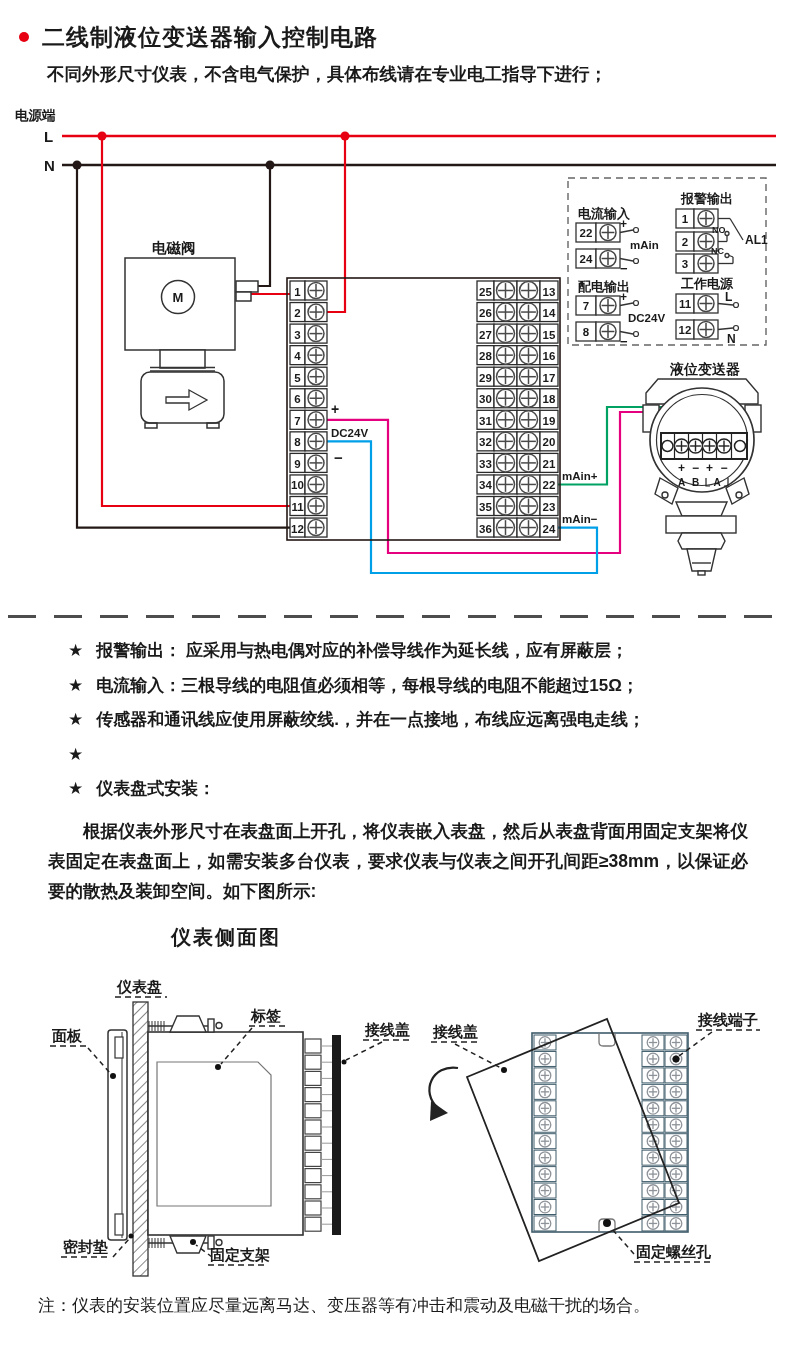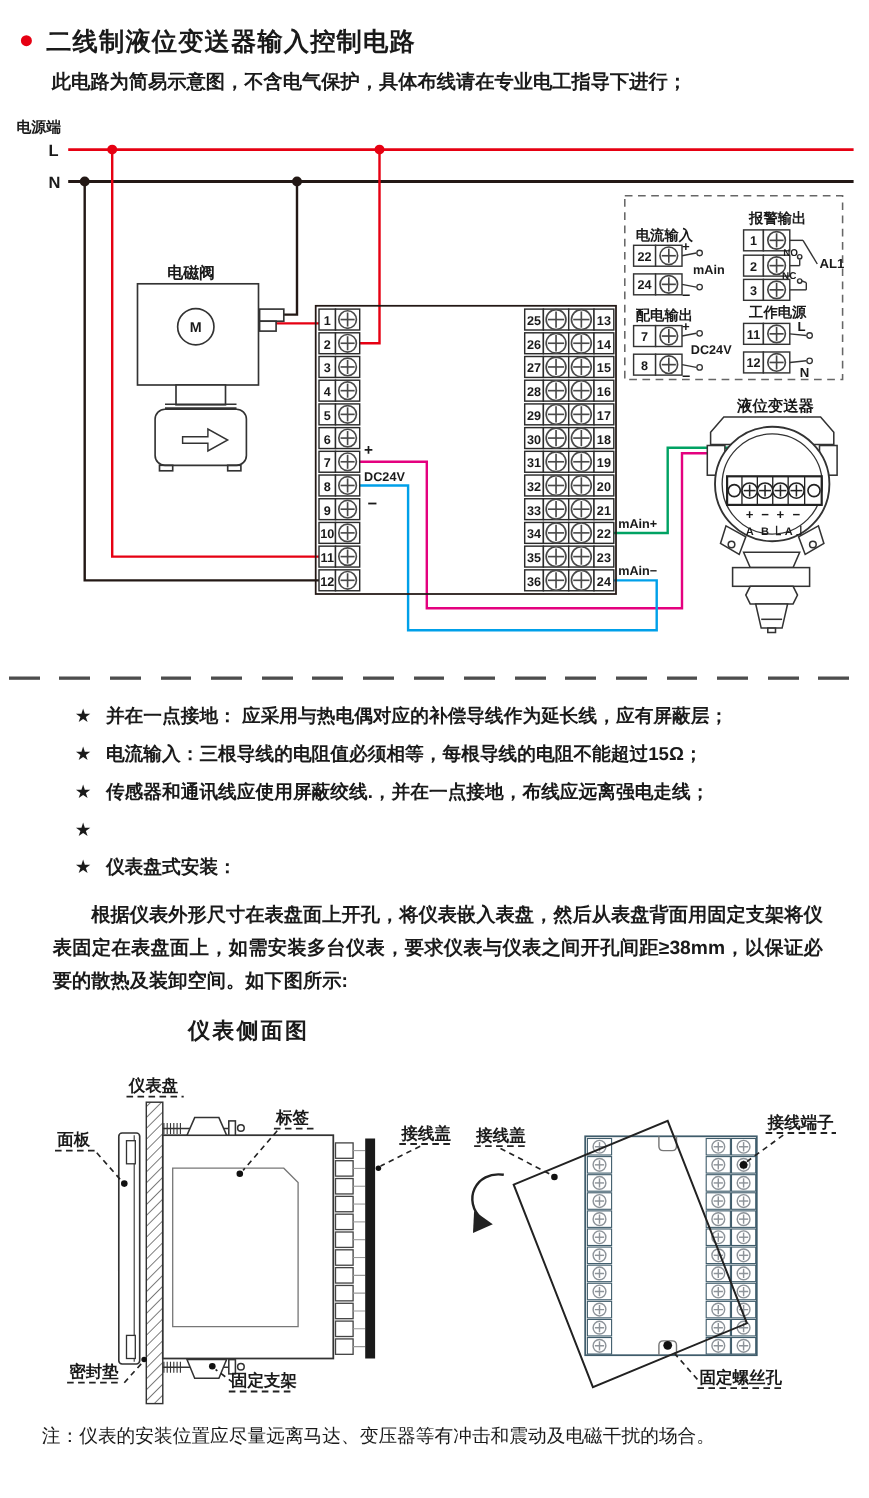--- a/index.html
+++ b/index.html
@@ -23,21 +23,21 @@
         font-family:"Liberation Serif","DejaVu Serif",serif;letter-spacing:2px;}
   .note{position:absolute;left:38px;top:1294px;width:745px;font-size:17px;font-weight:400;}
 </style>
 </head>
 <body>
 
 <div id="page">
   <div class="dash-top"></div>
   <div class="title-dot"></div>
   <div class="title">二线制液位变送器输入控制电路</div>
-  <div class="subtitle">此电路为简易示意图，不含电气保护，具体布线请在专业电工指导下进行；</div>
+  <div class="subtitle">不同外形尺寸仪表，不含电气保护，具体布线请在专业电工指导下进行；</div>
 
   <svg id="cx" width="790" height="1362" viewBox="0 0 790 1362">
     <defs>
       <pattern id="hatch" width="7" height="7" patternUnits="userSpaceOnUse" patternTransform="rotate(45)">
         <line x1="0" y1="0" x2="0" y2="7" stroke="#555" stroke-width="1.4"></line>
       </pattern>
     </defs>
 
     <g>
       <text x="15" y="120" font-size="13.5">电源端</text>
@@ -741,21 +741,21 @@
       <circle cx="706" cy="329.5" r="8" fill="#fff" stroke="#444" stroke-width="1.5"></circle>
       <line x1="699.6" y1="329.5" x2="712.4" y2="329.5" stroke="#444" stroke-width="1.5"></line>
       <line x1="706" y1="323.1" x2="706" y2="335.9" stroke="#444" stroke-width="1.5"></line>
     </svg>
 
   <div class="sep"></div>
 
   <div class="bullets">
     <div class="bullet">
         <span class="star">★</span>
-        <span>并在一点接地： 应采用与热电偶对应的补偿导线作为延长线，应有屏蔽层；</span>
+        <span>报警输出： 应采用与热电偶对应的补偿导线作为延长线，应有屏蔽层；</span>
       </div>
     <div class="bullet">
         <span class="star">★</span>
         <span>电流输入：三根导线的电阻值必须相等，每根导线的电阻不能超过15Ω；</span>
       </div>
     <div class="bullet">
         <span class="star">★</span>
         <span>传感器和通讯线应使用屏蔽绞线.，并在一点接地，布线应远离强电走线；</span>
       </div>
     <div class="bullet">

